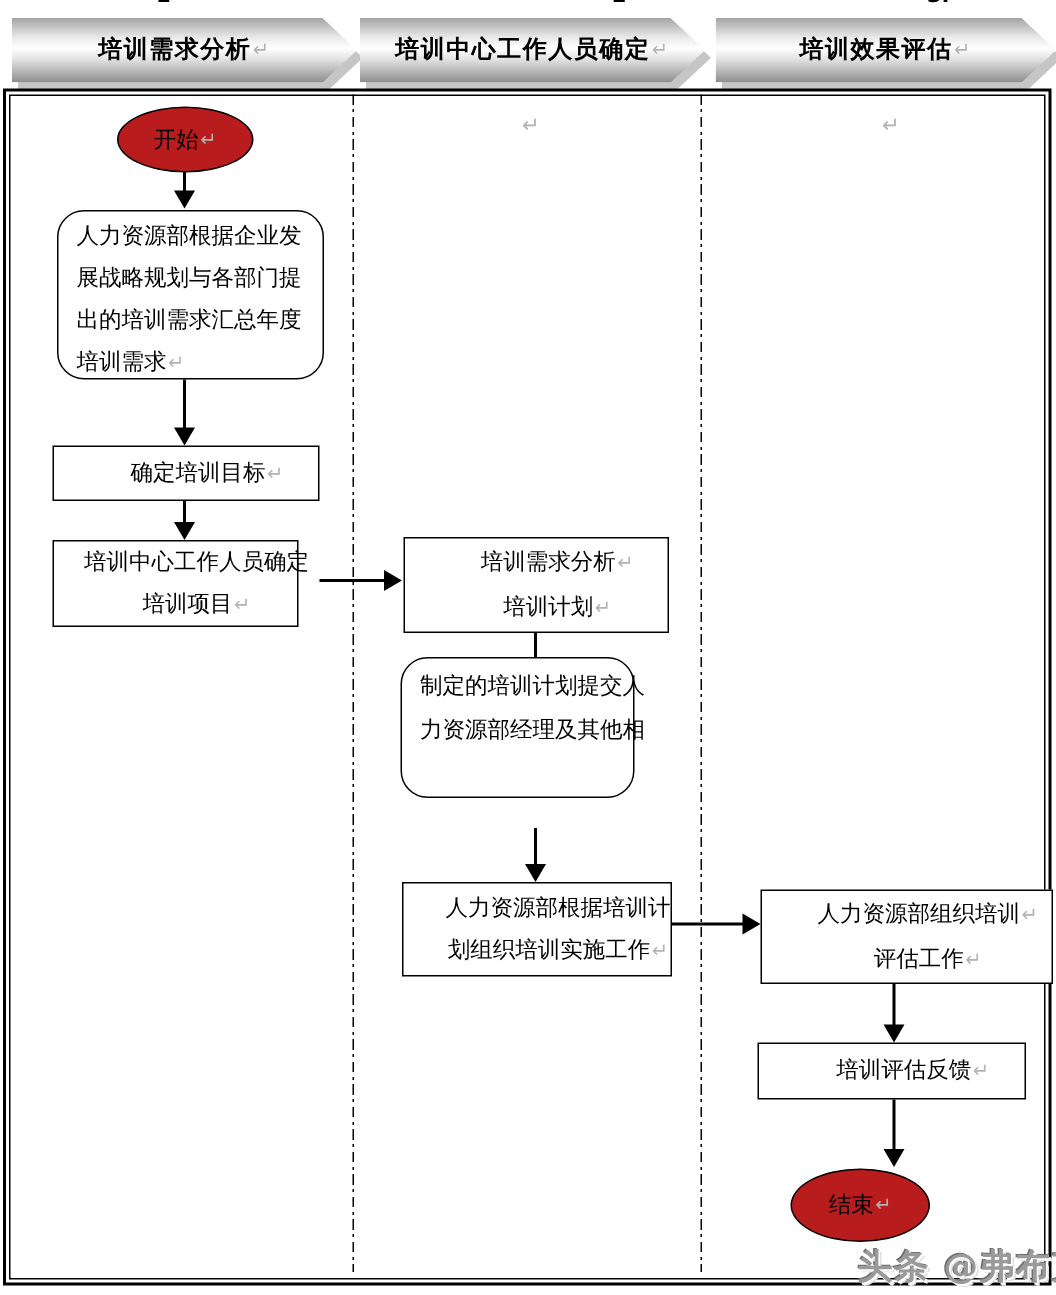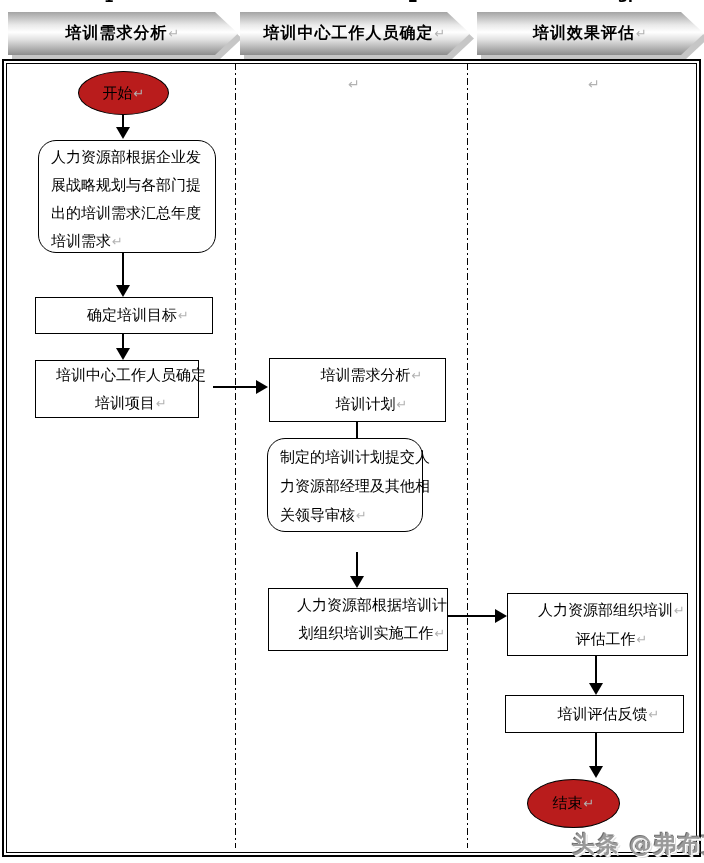--- a/index.html
+++ b/index.html
@@ -137,35 +137,34 @@
   <div class="line"><span>培训需求分析</span><span class="ret">↵</span></div>
   <div class="line"><span>培训计划</span><span class="ret">↵</span></div>
 </div>
 
 <div class="vline" style="left:356px;top:422px;height:25px"></div>
 <div class="ah-down" style="left:350px;top:446px"></div>
 
 <div class="node leftalign" style="left:267px;top:438px;width:156px;height:94px;padding-top:4px;line-height:29px">
   <div class="line"><span>制定的培训计划提交人</span></div>
   <div class="line"><span>力资源部经理及其他相</span></div>
-  <div class="line"><span>关领导审核</span><span class="ret">↵</span></div>
 </div>
 
 <div class="vline" style="left:356px;top:552px;height:25px"></div>
 <div class="ah-down" style="left:350px;top:576px"></div>
 
 <div class="node center" style="left:268px;top:588px;width:180px;height:63px">
   <div class="line"><span>人力资源部根据培训计</span></div>
   <div class="line"><span>划组织培训实施工作</span><span class="ret">↵</span></div>
 </div>
 
 <div class="hline" style="left:448px;top:615px;width:48px"></div>
 <div class="ah-right" style="left:495px;top:609px"></div>
 
-<div class="node center" style="left:507px;top:593px;width:181px;height:63px">
+<div class="node center" style="left:507px;top:593px;width:195px;height:63px">
   <div class="line"><span>人力资源部组织培训</span><span class="ret">↵</span></div>
   <div class="line"><span>评估工作</span><span class="ret">↵</span></div>
 </div>
 
 <div class="vline" style="left:595px;top:656px;height:28px"></div>
 <div class="ah-down" style="left:589px;top:683px"></div>
 
 <div class="node center" style="left:505px;top:695px;width:179px;height:38px">
   <div class="line"><span>培训评估反馈</span><span class="ret">↵</span></div>
 </div>

